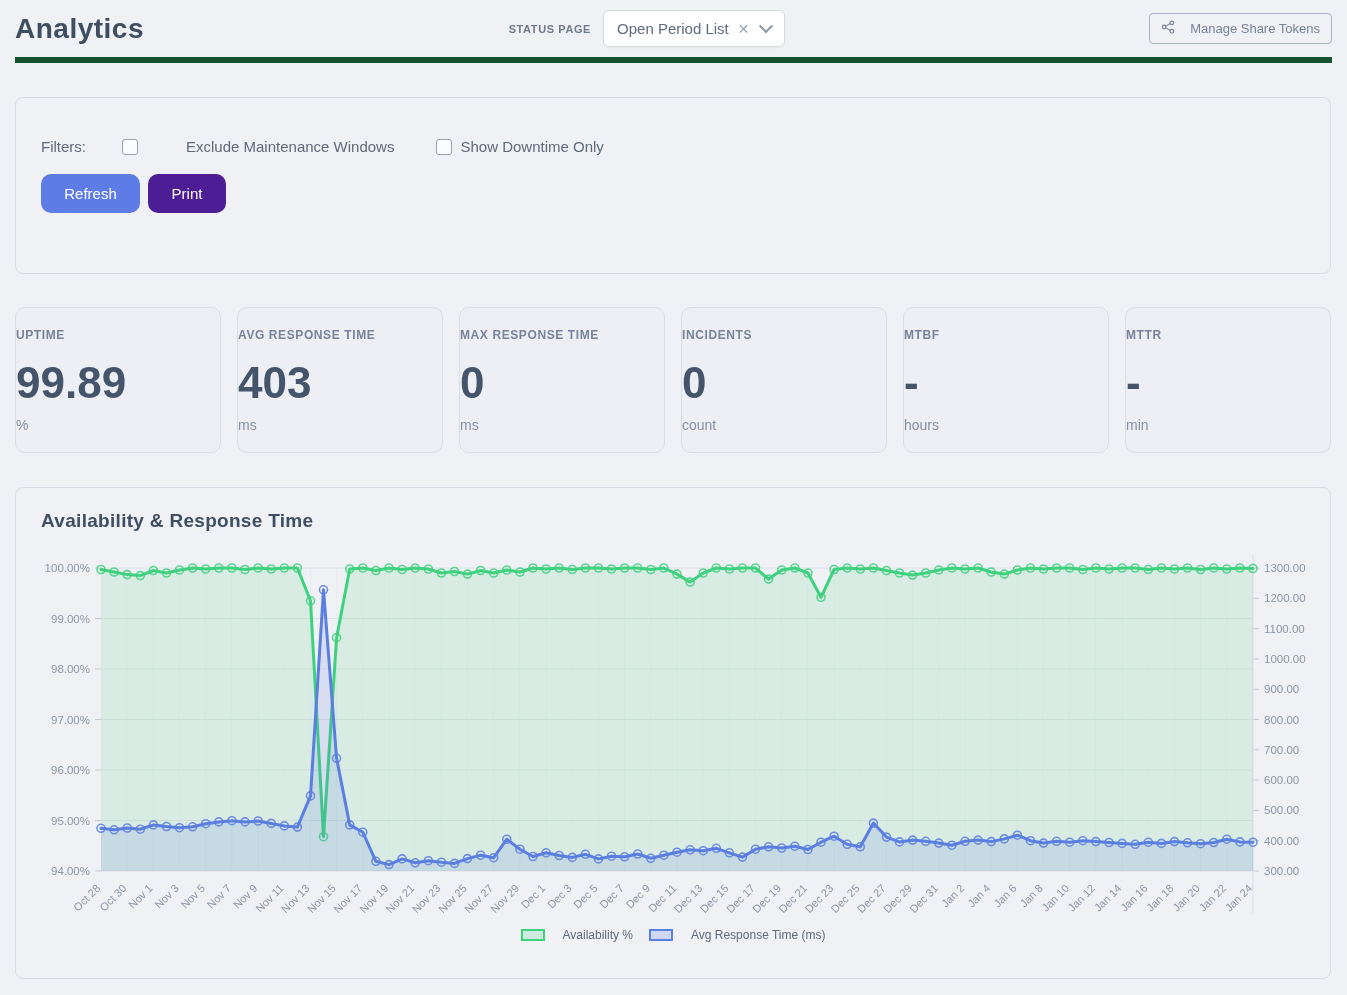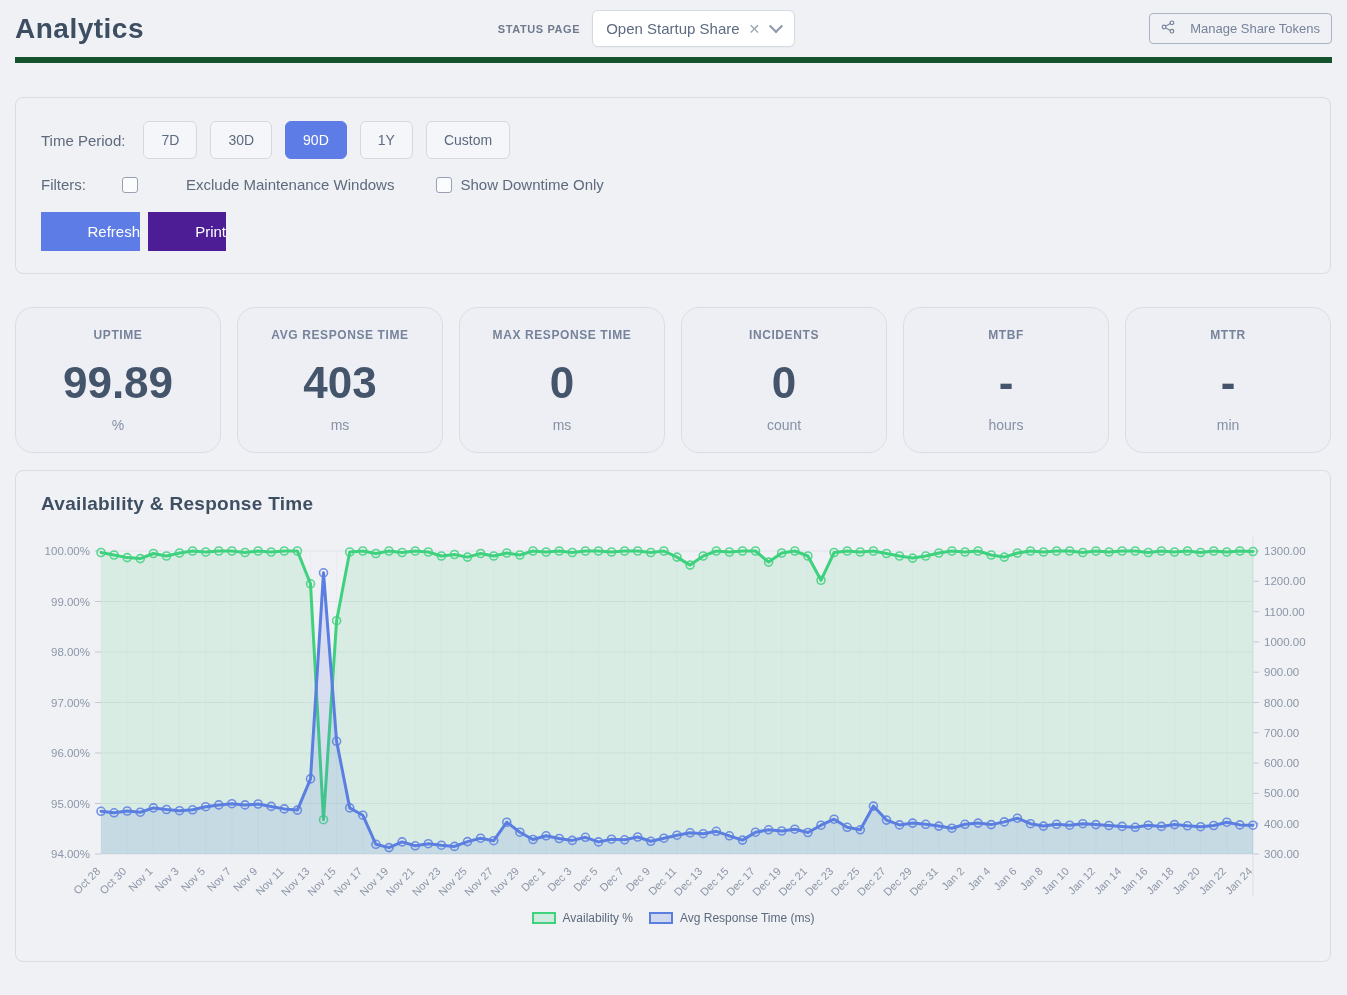--- a/index.html
+++ b/index.html
@@ -32,79 +32,71 @@
   .row-label{font-size:15px;color:#5d6a7e;margin-right:18px;}
   .tp-btn{border:1px solid #d4d9e1;border-radius:6px;background:#f5f6f9;padding:10px 17px;
     font-size:14px;color:#5d6a7e;margin-right:13px;cursor:pointer;font-family:inherit;}
   .tp-btn.selected{background:#5d7ce5;border-color:#5d7ce5;color:#ffffff;}
   .filters-row{margin-top:17px;}
   .chk-group{display:flex;align-items:center;margin-right:42px;}
   .checkbox{width:16px;height:16px;border:1.5px solid #97a1b2;border-radius:3px;background:#fbfcfe;
     margin-right:8px;cursor:pointer;flex:none;}
   .chk-label{font-size:15px;color:#5d6a7e;}
   .actions-row{margin-top:19px;}
-  .btn{border:none;border-radius:0;font-size:15px;color:#ffffff;padding:11px 0;cursor:pointer;
-    font-family:inherit;text-align:right;}
+  .btn{border:none;border-radius:10px;font-size:15px;color:#ffffff;padding:11px 0;cursor:pointer;
+    font-family:inherit;}
   .btn-refresh{background:#5d7ce5;width:99px;margin-right:8px;}
   .btn-print{background:#4c1d95;width:78px;}
   
   .stats{position:absolute;top:307px;left:15px;width:1316px;display:flex;gap:16px;}
-  .stat-card{flex:1;height:146px;background:#edeff5;border:1px solid #dadde6;border-radius:18px;
-    display:flex;flex-direction:column;align-items:center;justify-content:center;}
+  .stat-card{flex:1;height:146px;background:#edeff5;border:1px solid #dadde6;border-radius:10px;
+    display:flex;flex-direction:column;justify-content:center;}
   .stat-label{font-size:12px;font-weight:bold;color:#76839a;letter-spacing:.6px;}
   .stat-value{font-size:44px;font-weight:bold;color:#44546a;margin-top:16px;}
   .stat-unit{font-size:14px;color:#8691a3;margin-top:9px;}
   
-  .chart-card{position:absolute;top:470px;left:15px;width:1316px;height:492px;}
+  .chart-card{position:absolute;top:487px;left:15px;width:1316px;height:492px;}
   .chart-title{position:absolute;left:25px;top:22px;font-size:19px;font-weight:bold;
     color:#3e4f64;letter-spacing:.3px;}
   #chart-svg{position:absolute;left:0;top:55px;}
   .legend{position:absolute;left:0;width:100%;top:440px;display:flex;justify-content:center;
     align-items:center;gap:16px;}
-  .legend-item{display:flex;align-items:center;gap:7px;}
+  .legend-item{display:flex;align-items:center;gap:18px;}
   .swatch{width:24px;height:12px;border-width:2px;border-style:solid;display:inline-block;}
   .swatch-availability{border-color:#3ed17e;background:rgba(62,209,126,.18);}
   .swatch-response{border-color:#5b7ee1;background:rgba(91,126,225,.22);}
   .legend-text{font-size:12px;color:#5d6a7e;}
 </style>
 </head>
 <body>
 
 <div class="header">
   <div class="logo">Analytics</div>
   <div class="status-zone">
     <span class="status-label">STATUS PAGE</span>
     <div class="dropdown">
-      <span>Open Startup Share</span>
+      <span>Open Period List</span>
       <span class="dd-x">✕</span>
       <span class="dd-chevron"></span>
     </div>
   </div>
   <button class="manage-btn">
     <span class="share-ic">
       <svg width="14" height="14" viewBox="0 0 16 16" fill="none">
         <circle cx="12.5" cy="3.2" r="2.1" stroke="#76839b" stroke-width="1.3"></circle>
         <circle cx="3.5" cy="8" r="2.1" stroke="#76839b" stroke-width="1.3"></circle>
         <circle cx="12.5" cy="12.8" r="2.1" stroke="#76839b" stroke-width="1.3"></circle>
         <path d="M5.4 7L10.6 4.1M5.4 9L10.6 11.9" stroke="#76839b" stroke-width="1.3"></path>
       </svg>
     </span>
     <span>Manage Share Tokens</span>
   </button>
 </div>
 
 <div class="card filter-card">
-  <div class="row">
-    <span class="row-label">Time Period:</span>
-    <button class="tp-btn">7D</button>
-    <button class="tp-btn">30D</button>
-    <button class="tp-btn selected">90D</button>
-    <button class="tp-btn">1Y</button>
-    <button class="tp-btn">Custom</button>
-  </div>
   <div class="row filters-row">
     <span class="row-label">Filters:</span>
     <span class="chk-group" style="margin-left:18px;gap:40px;">
       <span class="checkbox"></span>
       <span class="chk-label">Exclude Maintenance Windows</span>
     </span>
     <span class="chk-group">
       <span class="checkbox"></span>
       <span class="chk-label">Show Downtime Only</span>
     </span>

